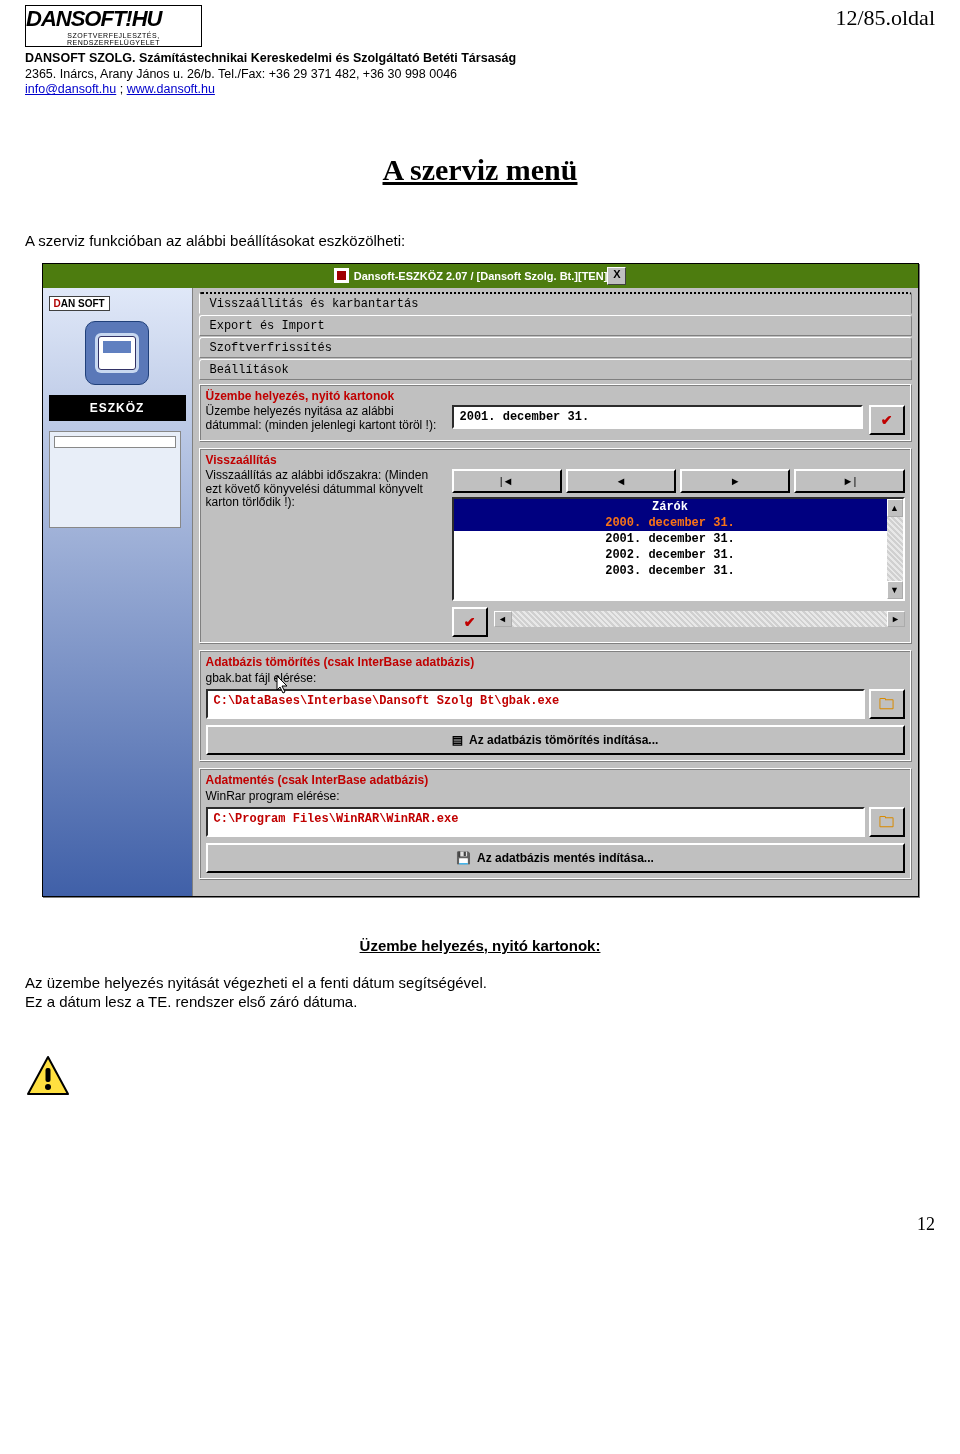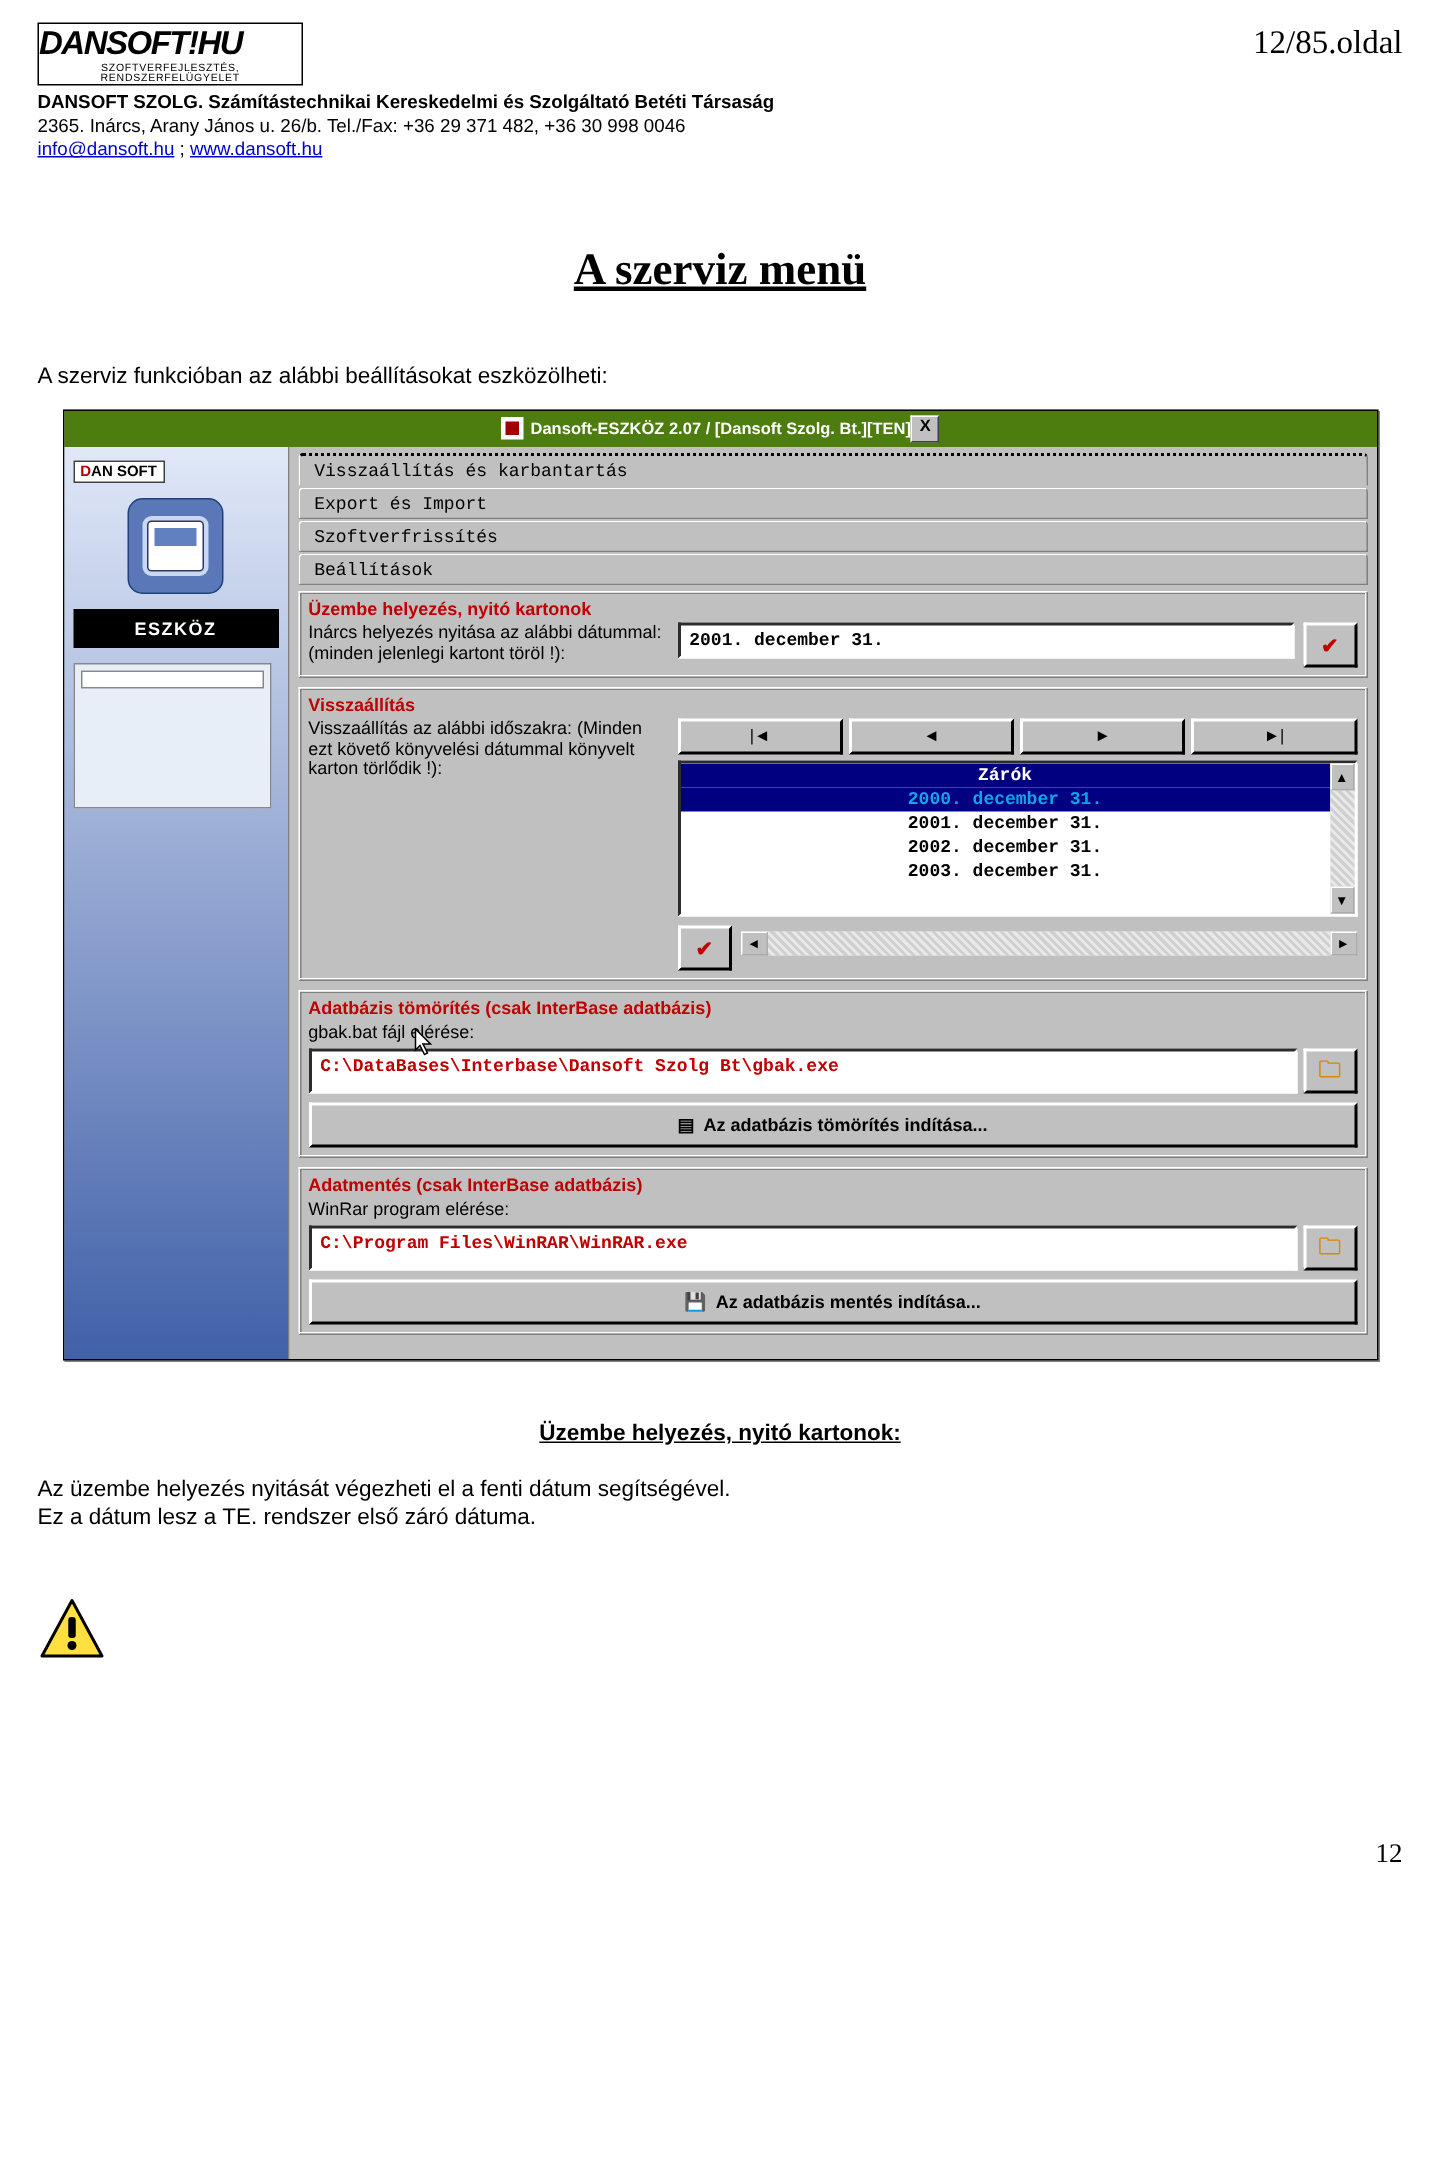--- a/index.html
+++ b/index.html
@@ -2,21 +2,21 @@
 <html><head>
 <meta charset="utf-8">
 <style>
   body {
     margin: 0;
     background: #fff;
     font-family: Verdana, Arial, sans-serif;
     width: 960px;
   }
   .page {
-    padding: 15px 25px 40px 25px;
+    padding: 5px 25px 40px 25px;
     box-sizing: border-box;
   }
   .header-row {
     display: flex;
     justify-content: space-between;
     align-items: flex-start;
   }
   .logo-block { }
   .logo {
     width: 175px;
@@ -270,21 +270,21 @@
     font-weight: bold;
     font-size: 12px;
     padding: 1px 0;
   }
   .list-header {
     background: #000080;
     color: #fff;
   }
   .list-item.selected {
     background: #000080;
-    color: #0ea5e9;
+    color: #f97316;
   }
   .vscroll {
     width: 16px;
     background: #e0e0e0;
     display: flex;
     flex-direction: column;
   }
   .sbtn {
     height: 16px;
     background: #c0c0c0;
@@ -402,21 +402,21 @@
         <div class="tabs">
           <div class="tab active">Visszaállítás és karbantartás</div>
           <div class="tab">Export és Import</div>
           <div class="tab">Szoftverfrissítés</div>
           <div class="tab">Beállítások</div>
         </div>
 
         <div class="group-border">
           <div class="group-title">Üzembe helyezés, nyitó kartonok</div>
           <div class="row">
-            <div class="text-col group-desc">Inárcs helyezés nyitása az alábbi dátummal: (minden jelenlegi kartont töröl !):</div>
+            <div class="text-col group-desc">Üzembe helyezés nyitása az alábbi dátummal: (minden jelenlegi kartont töröl !):</div>
             <div class="fill sunken-field">2001. december 31.</div>
             <div class="btn check">✔</div>
           </div>
         </div>
 
         <div class="group-border">
           <div class="group-title">Visszaállítás</div>
           <div class="row">
             <div class="text-col group-desc">Visszaállítás az alábbi időszakra: (Minden ezt követő könyvelési dátummal könyvelt karton törlődik !):</div>
             <div class="fill">

